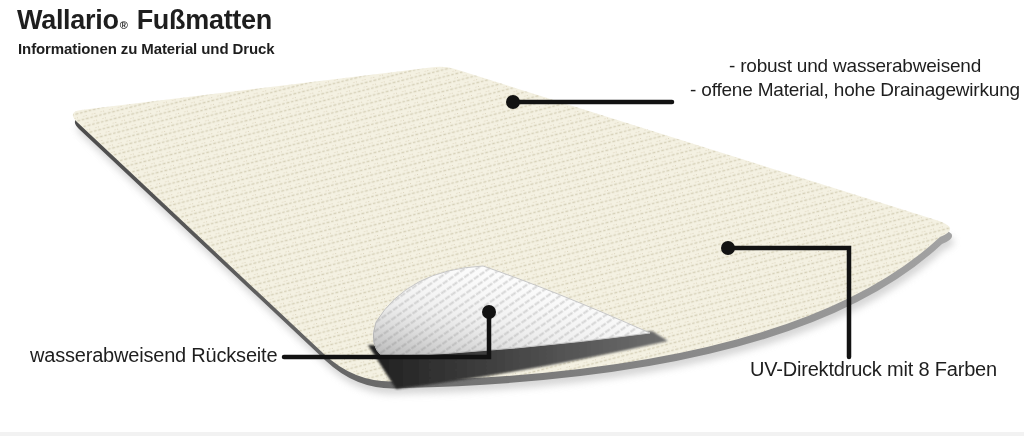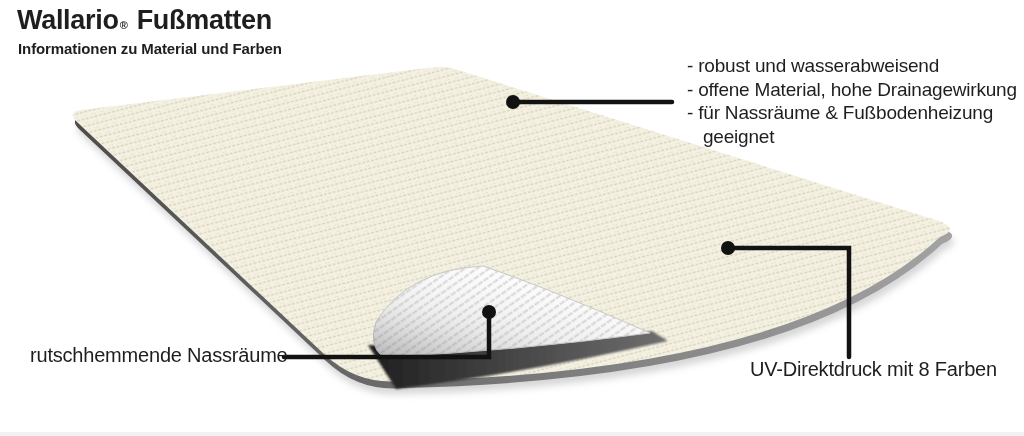--- a/index.html
+++ b/index.html
@@ -3,20 +3,21 @@
 <meta charset="utf-8">
 <style>
   html,body{margin:0;padding:0;background:#fff;}
   #stage{
     position:relative;
     width:1024px;height:436px;
     background:var(--background,#fff);
     overflow:hidden;
     font-family:"Liberation Sans", sans-serif;
     color:var(--text,#1e1e1e);
+    text-align:center;
   }
   #stage svg{position:absolute;left:0;top:0;}
   .txt{position:absolute;white-space:nowrap;}
   .title{
     left:17px;top:5px;
     font-size:27px;font-weight:bold;letter-spacing:-0.3px;
   }
   .title .reg{font-size:11px;font-weight:bold;margin:0 2px 0 1px;}
   .subtitle{
     left:18px;top:40px;
@@ -98,28 +99,27 @@
       <circle cx="728" cy="248" r="7"></circle>
       <circle cx="489" cy="312" r="7"></circle>
     </g>
   </svg>
 
   <div class="txt title">
     <span>Wallario</span><span class="reg">®</span>
     <span>Fußmatten</span>
   </div>
 
-  <div class="txt subtitle">Informationen zu Material und Farben</div>
+  <div class="txt subtitle">Informationen zu Material und Druck</div>
 
   <div class="txt features">
     <div class="bullet">- robust und wasserabweisend</div>
     <div class="bullet">- offene Material, hohe Drainagewirkung</div>
-    <div class="bullet wrap">- für Nassräume &amp; Fußbodenheizung geeignet</div>
   </div>
 
-  <div class="txt label-back">rutschhemmende Nassräume</div>
+  <div class="txt label-back">wasserabweisend Rückseite</div>
 
   <div class="txt label-uv">
     <div>UV-Direktdruck mit 8 Farben</div>
   </div>
 
   <div class="bottom-strip"></div>
 </div>
 
 </body></html>

